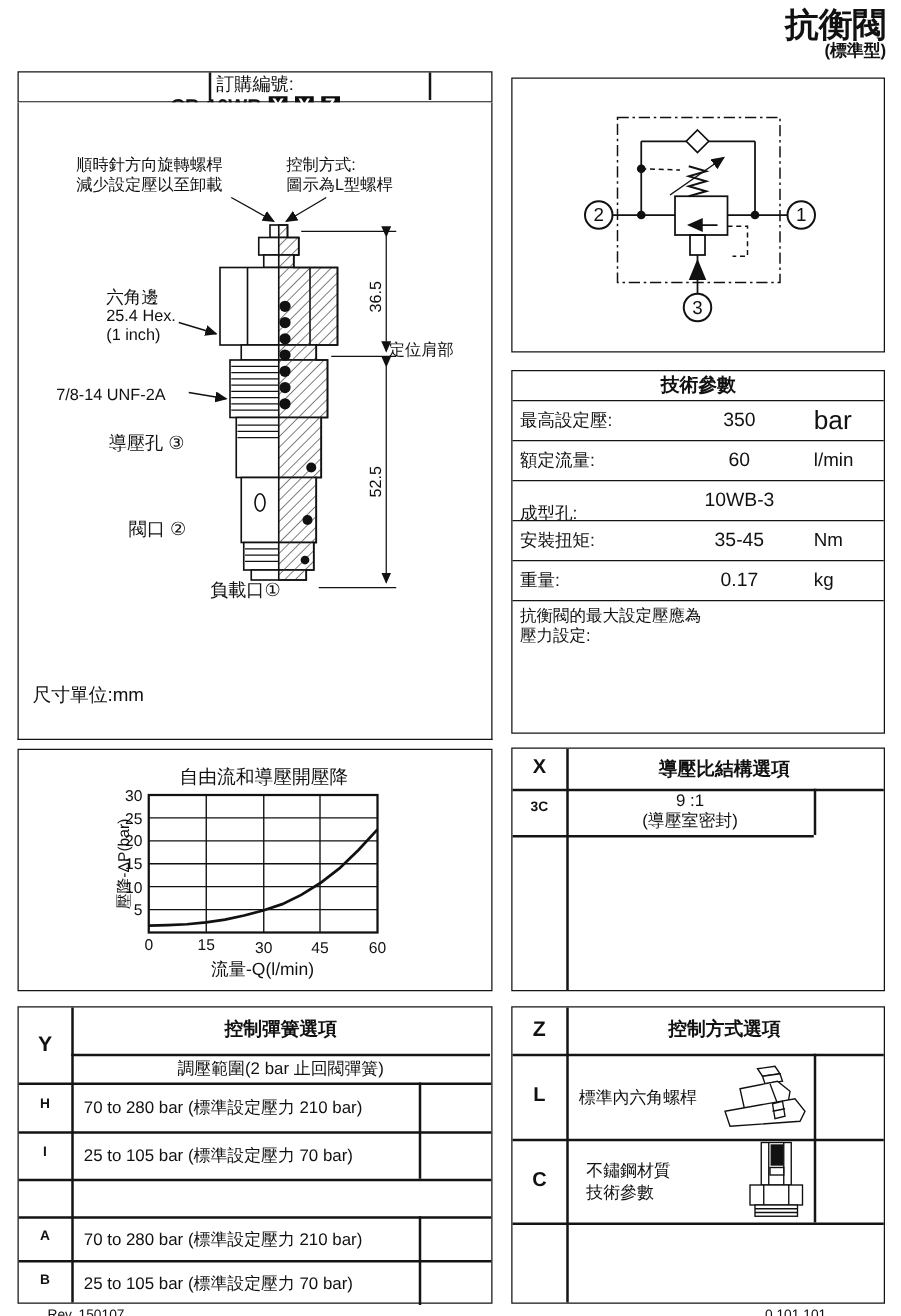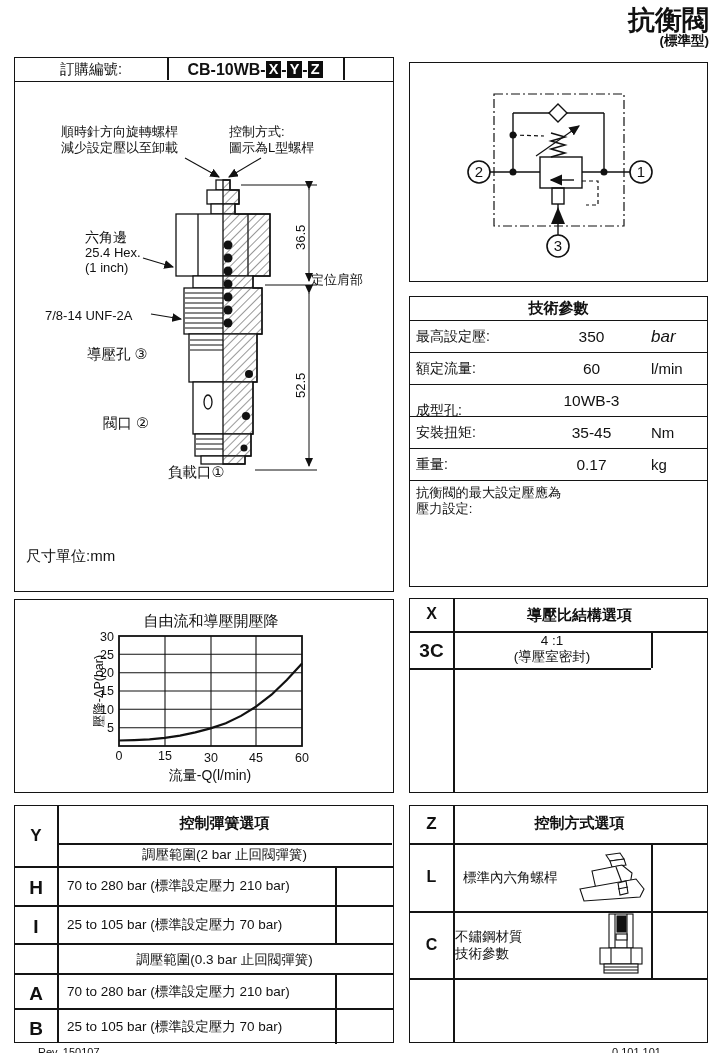--- a/index.html
+++ b/index.html
@@ -8,33 +8,33 @@
   .abs{position:absolute;}
   .box{position:absolute;border:1.6px solid #141414;box-sizing:border-box;background:#fff;}
   .hline{position:absolute;background:#141414;height:1.5px;}
   .vline{position:absolute;background:#141414;width:1.5px;}
   .b{font-weight:bold;}
   .ctr{text-align:center;}
   .inv{display:inline-block;background:#0d0d0d;color:#fff;font-weight:bold;
        padding:0 3px;line-height:17px;font-size:14.5px;vertical-align:1px;}
   svg text{font-family:"Liberation Sans","DejaVu Sans",sans-serif;fill:#111;}
   .celltxt{position:absolute;font-size:13.5px;}
-  .codecell{position:absolute;font-weight:bold;font-size:19px;text-align:center;}
+  .codecell{position:absolute;font-weight:bold;font-size:11px;text-align:center;}
 </style>
 </head>
 <body>
 
 <div id="page">
 
   <div class="abs" style="right:12px;top:6px;text-align:right;">
     <div class="b" style="font-size:27px;line-height:28px;">抗衡閥</div>
     <div class="b" style="font-size:13.5px;line-height:14px;">(標準型)</div>
   </div>
 
-  <div class="box" style="left:14px;top:57px;width:380px;height:25px;display:flex;align-items:center;">
+  <div class="box" style="left:14px;top:57px;width:380px;height:25px;display:flex;align-items:center;flex-direction:column;">
     <div style="width:152px;text-align:center;font-size:14.5px;">訂購編號:</div>
     <div class="vline" style="left:152px;top:0;height:22px;"></div>
     <div style="width:176px;text-align:center;font-weight:bold;font-size:16px;white-space:nowrap;"><span>CB-10WB-</span><span class="inv">X</span><span class="b">-</span><span class="inv">Y</span><span class="b">-</span><span class="inv">Z</span></div>
     <div class="vline" style="left:328px;top:0;height:22px;"></div>
   </div>
 
   <div class="box" style="left:14px;top:82px;width:380px;height:510px;border-top:none;">
     <svg width="378" height="507" viewBox="0 0 378 507">
       <defs>
         <pattern id="hatch" width="6" height="6" patternUnits="userSpaceOnUse" patternTransform="rotate(45)">
@@ -167,21 +167,21 @@
       <text x="231" y="114" font-size="15" text-anchor="middle">1</text>
       <text x="148" y="188" font-size="15" text-anchor="middle">3</text>
     </svg>
   </div>
 
   <div class="box" style="left:409px;top:296px;width:299px;height:291px;">
     <div style="height:23px;border-bottom:1.6px solid #141414;display:flex;align-items:center;justify-content:center;font-weight:bold;font-size:15px;">技術參數</div>
     <div style="height:31px;border-bottom:1.5px solid #141414;display:flex;align-items:center;gap:35px;">
       <div style="width:116px;padding-left:6px;font-size:14px;">最高設定壓:</div>
       <div style="flex:1;text-align:center;font-size:15.5px;">350</div>
-      <div style="width:56px;font-size:17px;font-style:italic;">bar</div>
+      <div style="width:56px;font-size:21px;">bar</div>
     </div>
     <div style="height:31px;border-bottom:1.5px solid #141414;display:flex;align-items:center;">
       <div style="width:116px;padding-left:6px;font-size:14px;">額定流量:</div>
       <div style="flex:1;text-align:center;font-size:15.5px;">60</div>
       <div style="width:56px;font-size:15px;">l/min</div>
     </div>
     <div style="height:31px;border-bottom:1.5px solid #141414;display:flex;align-items:center;">
       <div style="width:116px;padding-left:6px;font-size:14px;margin-top:20px;">成型孔:</div>
       <div style="flex:1;text-align:center;font-size:15.5px;">10WB-3</div>
       <div style="width:56px;font-size:15px;"></div>
@@ -239,21 +239,21 @@
 
   <div class="box" style="left:409px;top:598px;width:299px;height:195px;">
     <div class="vline" style="left:43px;top:0;height:100%;"></div>
     <div class="hline" style="left:0;top:32px;width:100%;"></div>
     <div class="hline" style="left:0;top:69px;width:241px;"></div>
     <div class="vline" style="left:241px;top:32px;height:37px;"></div>
     <div class="codecell" style="left:0;top:6px;width:43px;font-size:16px;">X</div>
     <div class="abs b ctr" style="left:43px;top:7px;width:253px;font-size:15px;">導壓比結構選項</div>
     <div class="codecell" style="left:0;top:41px;width:43px;">3C</div>
     <div class="abs ctr" style="left:43px;top:34px;width:198px;font-size:13.5px;line-height:16px;">
-      <div>4 :1</div>
+      <div>9 :1</div>
       <div>(導壓室密封)</div>
     </div>
   </div>
 
   <div class="box" style="left:14px;top:805px;width:380px;height:238px;border-width:1.8px;">
     <div class="vline" style="left:42px;top:0;height:100%;"></div>
     <div class="hline" style="left:42px;top:37px;width:335px;"></div>
     <div class="hline" style="left:0;top:60px;width:100%;"></div>
     <div class="hline" style="left:0;top:99px;width:100%;"></div>
     <div class="hline" style="left:0;top:137px;width:100%;"></div>
@@ -261,21 +261,20 @@
     <div class="hline" style="left:0;top:202px;width:100%;"></div>
     <div class="vline" style="left:320px;top:60px;height:77px;"></div>
     <div class="vline" style="left:320px;top:167px;height:71px;"></div>
     <div class="codecell" style="left:0;top:20px;width:42px;font-size:17px;">Y</div>
     <div class="abs b ctr" style="left:42px;top:8px;width:335px;font-size:15px;">控制彈簧選項</div>
     <div class="abs ctr" style="left:42px;top:40px;width:335px;font-size:13.5px;">調壓範圍(2 bar 止回閥彈簧)</div>
     <div class="codecell" style="left:0;top:71px;width:42px;">H</div>
     <div class="celltxt" style="left:52px;top:71px;">70 to 280 bar (標準設定壓力 210 bar)</div>
     <div class="codecell" style="left:0;top:110px;width:42px;">I</div>
     <div class="celltxt" style="left:52px;top:110px;">25 to 105 bar (標準設定壓力 70 bar)</div>
-    <div class="abs ctr" style="left:42px;top:145px;width:335px;font-size:13.5px;">調壓範圍(0.3 bar 止回閥彈簧)</div>
     <div class="codecell" style="left:0;top:177px;width:42px;">A</div>
     <div class="celltxt" style="left:52px;top:177px;">70 to 280 bar (標準設定壓力 210 bar)</div>
     <div class="codecell" style="left:0;top:212px;width:42px;">B</div>
     <div class="celltxt" style="left:52px;top:212px;">25 to 105 bar (標準設定壓力 70 bar)</div>
   </div>
 
   <div class="box" style="left:409px;top:805px;width:299px;height:238px;border-width:1.8px;">
     <div class="vline" style="left:43px;top:0;height:100%;"></div>
     <div class="hline" style="left:0;top:37px;width:100%;"></div>
     <div class="hline" style="left:0;top:105px;width:100%;"></div>
@@ -290,21 +289,21 @@
         <polygon points="36,6 50,4 54,10 40,12"></polygon>
         <polygon points="40,12 54,10 56,16 42,18"></polygon>
         <polygon points="22,22 52,16 62,24 60,36 26,40"></polygon>
         <line x1="46" y1="18" x2="52" y2="34"></line>
         <polygon points="10,40 66,30 74,40 70,48 14,52"></polygon>
         <polygon points="48,34 56,32 58,44 50,46"></polygon>
         <line x1="48" y1="40" x2="58" y2="38"></line>
       </g>
     </svg>
     <div class="codecell" style="left:0;top:130px;width:43px;font-size:16px;">C</div>
-    <div class="celltxt" style="left:45px;top:122px;line-height:17px;">
+    <div class="celltxt" style="left:59px;top:122px;line-height:17px;">
       <div>不鏽鋼材質</div>
       <div>技術參數</div>
     </div>
     <svg class="abs" style="left:186px;top:106px;" width="50" height="64" viewBox="0 0 50 64">
       <g stroke="#111" stroke-width="1.1" fill="#fff">
         <rect x="13" y="2" width="24" height="34"></rect>
         <line x1="19" y1="2" x2="19" y2="36"></line>
           <line x1="31" y1="2" x2="31" y2="36"></line>
         <rect x="21" y="4" width="9" height="16" fill="#111"></rect>
         <rect x="20" y="22" width="11" height="6"></rect>

